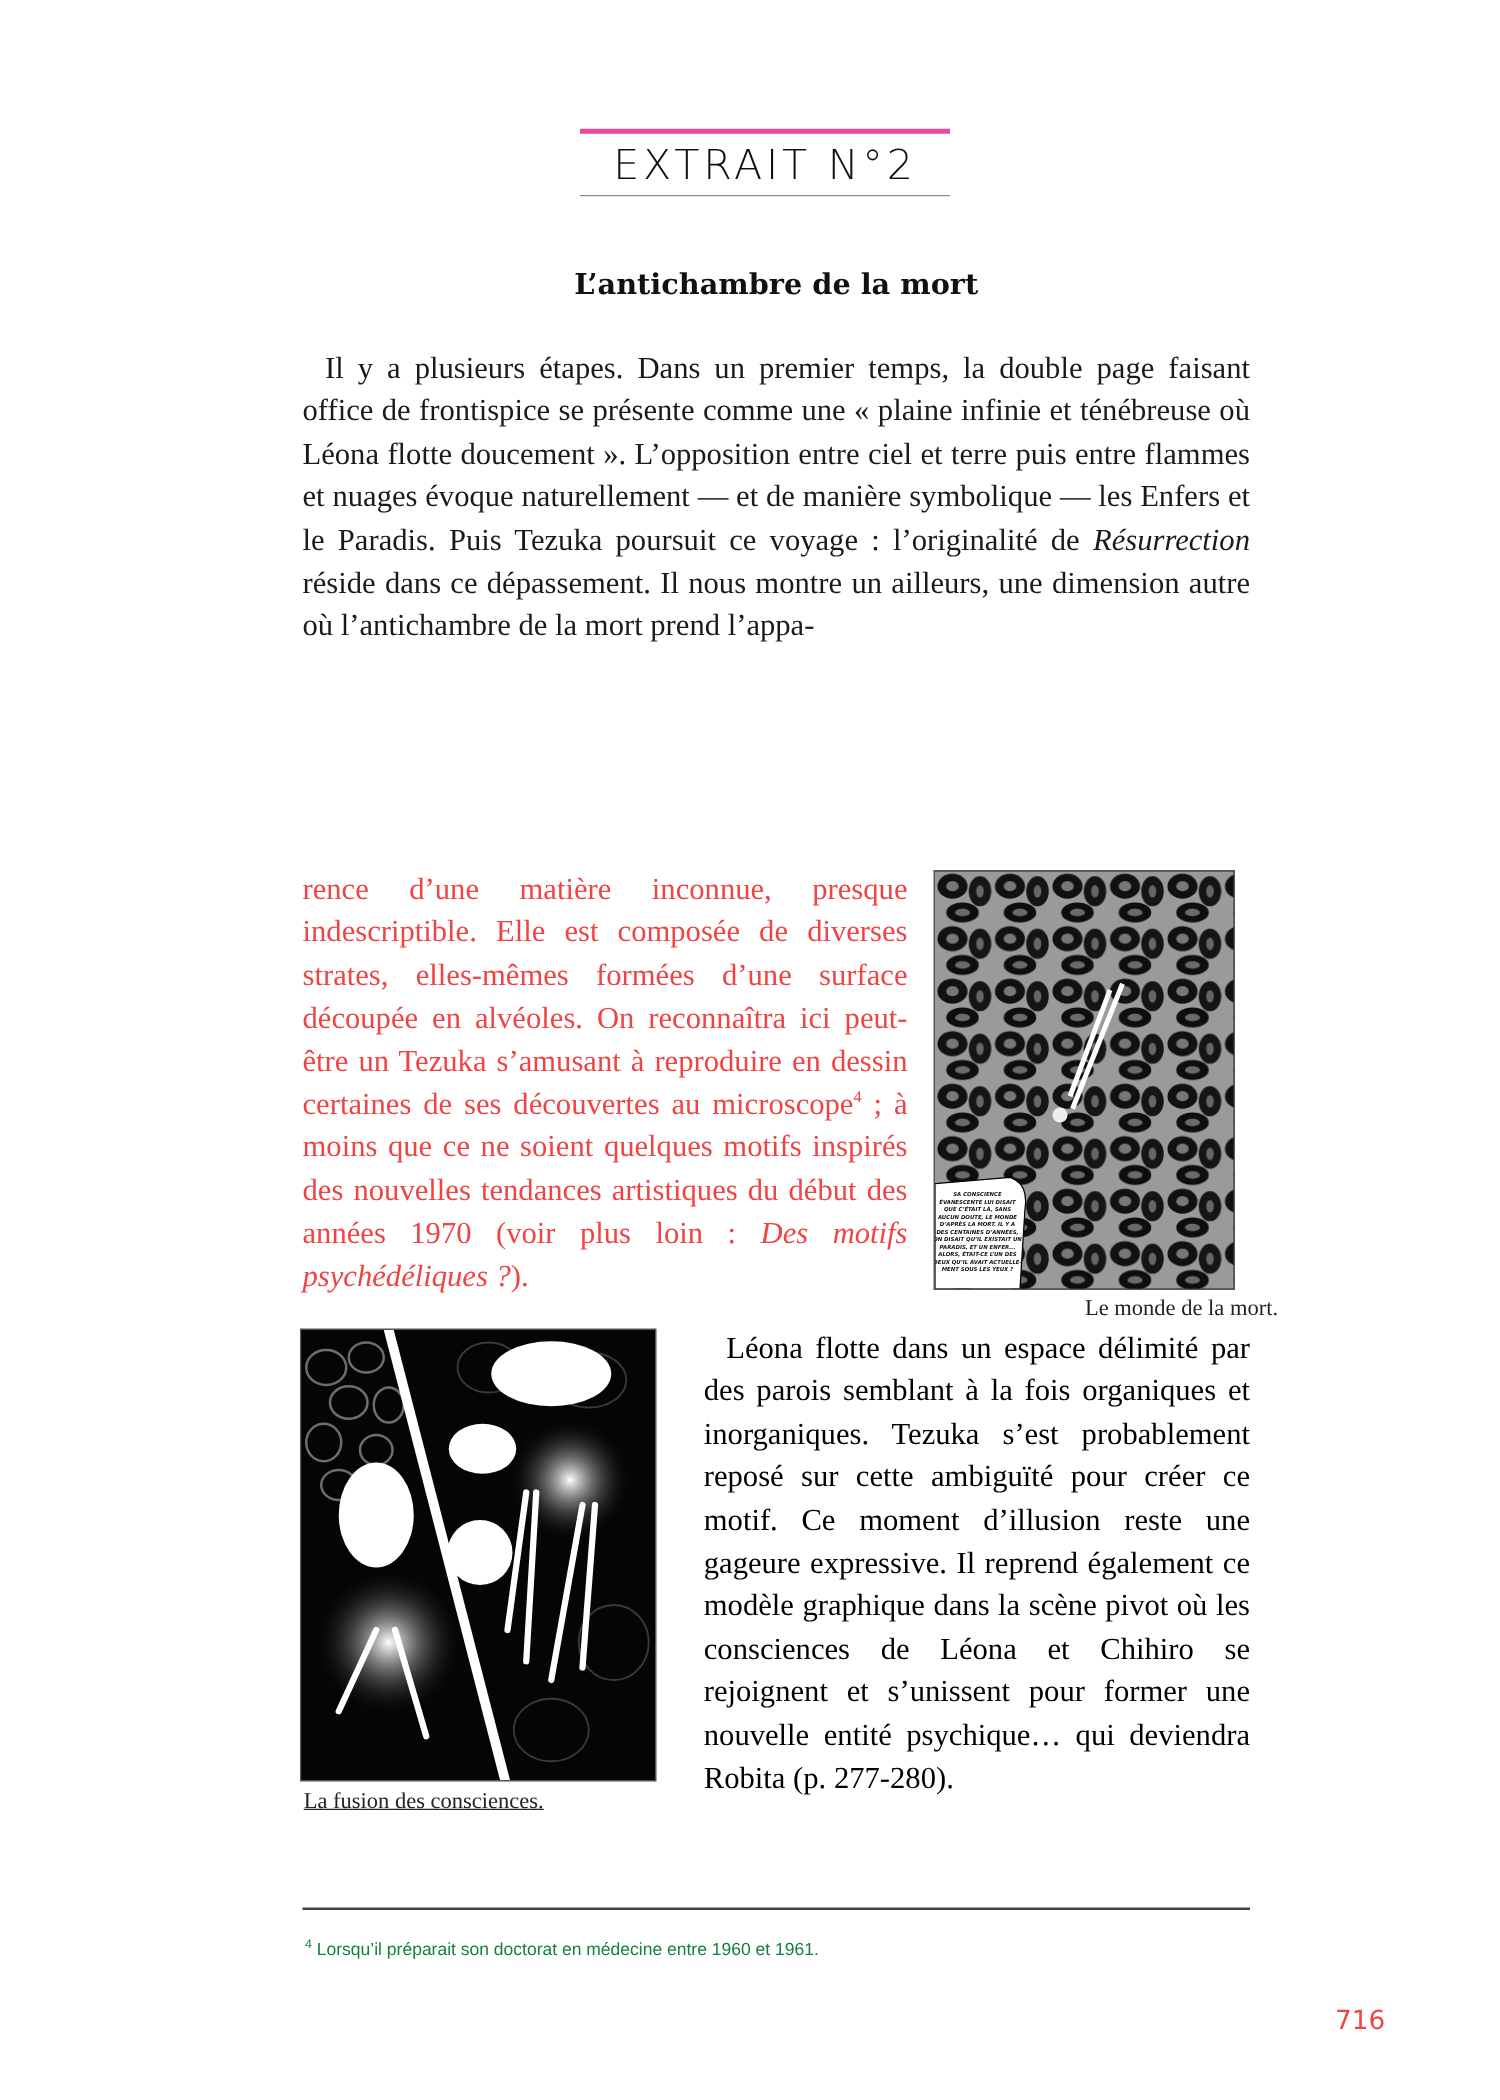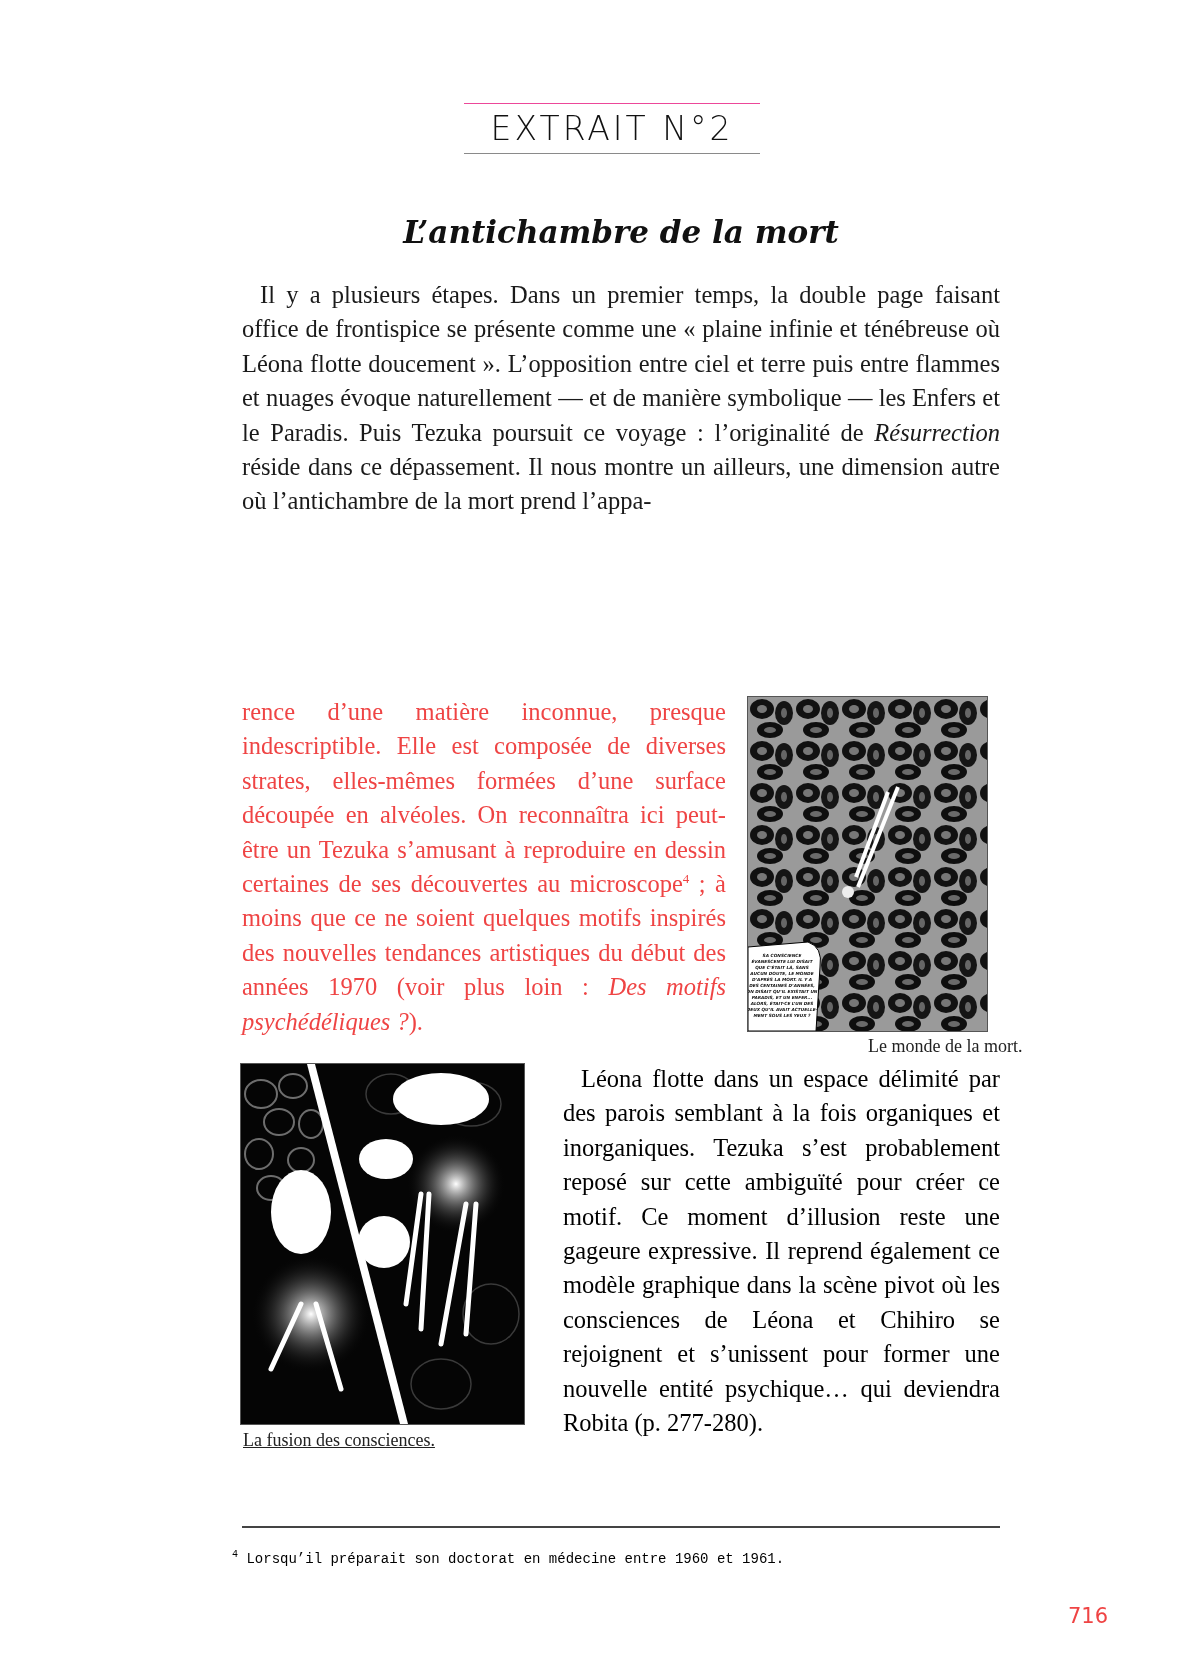--- a/index.html
+++ b/index.html
@@ -1,35 +1,35 @@
 <!DOCTYPE html>
 <html><head>
 <meta charset="utf-8">
 <style>
   html, body { margin: 0; padding: 0; background: #ffffff; }
   body { width: 1200px; height: 1680px; position: relative; overflow: hidden; color: #1a1a1a; }
   .header-block { position: absolute; left: 464px; top: 103px; width: 296px; height: 49px;
-    border-top: 1px solid #ec4899; border-bottom: 1px solid #8a8a8a; text-align: center; }
+    border-top: 4px solid #ec4899; border-bottom: 1px solid #8a8a8a; text-align: center; }
   .header-title { font-family: "DejaVu Sans", sans-serif; font-weight: 300; font-size: 33px;
     letter-spacing: 3px; line-height: 49px; color: #111; }
   .subtitle { position: absolute; left: 242px; width: 758px; top: 214px; text-align: center;
-    font-family: "DejaVu Serif", serif; font-weight: bold; font-style: italic; font-size: 31px; color: #111; }
+    font-family: "DejaVu Serif", serif; font-weight: bold; font-size: 23px; color: #111; }
   .body-text { position: absolute; left: 242px; width: 758px; font-family: "Liberation Serif", serif;
     font-size: 24.5px; line-height: 34.4px; text-align: justify; color: #1a1a1a; }
   .body-text p { margin: 0; text-indent: 18px; }
   .para-narrow { position: absolute; left: 242px; width: 484px; font-family: "Liberation Serif", serif;
     font-size: 24.5px; line-height: 34.4px; text-align: justify; color: #ef4444; }
   .para-right { position: absolute; left: 563px; width: 437px; font-family: "Liberation Serif", serif;
     font-size: 24.5px; line-height: 34.4px; text-align: justify; color: #000000; }
   .para-right p { margin: 0; text-indent: 18px; }
   sup { font-size: 13px; line-height: 0; }
   .figure { position: absolute; border: 1px solid #555; overflow: hidden; }
   .caption { position: absolute; font-family: "Liberation Serif", serif; font-size: 18px; color: #222; }
   .rule { position: absolute; left: 242px; top: 1526px; width: 758px; height: 0; border-top: 2px solid #444; }
-  .footnote { position: absolute; left: 232px; top: 1551px; font-family: Liberation Mono, monospace; font-size: 14px; color: #000000; }
+  .footnote { position: absolute; left: 244px; top: 1551px; font-family: Liberation Sans, sans-serif; font-size: 14px; color: #15803d; }
   .footnote sup { font-size: 10px; }
   .page-number { position: absolute; left: 1068px; top: 1604px; font-family: "DejaVu Sans", sans-serif; font-size: 21px; color: #ef4444; }
   em { font-style: italic; }
 </style>
 </head>
 <body>
 
 <div class="header-block">
   <div class="header-title">EXTRAIT N°2</div>
 </div>

